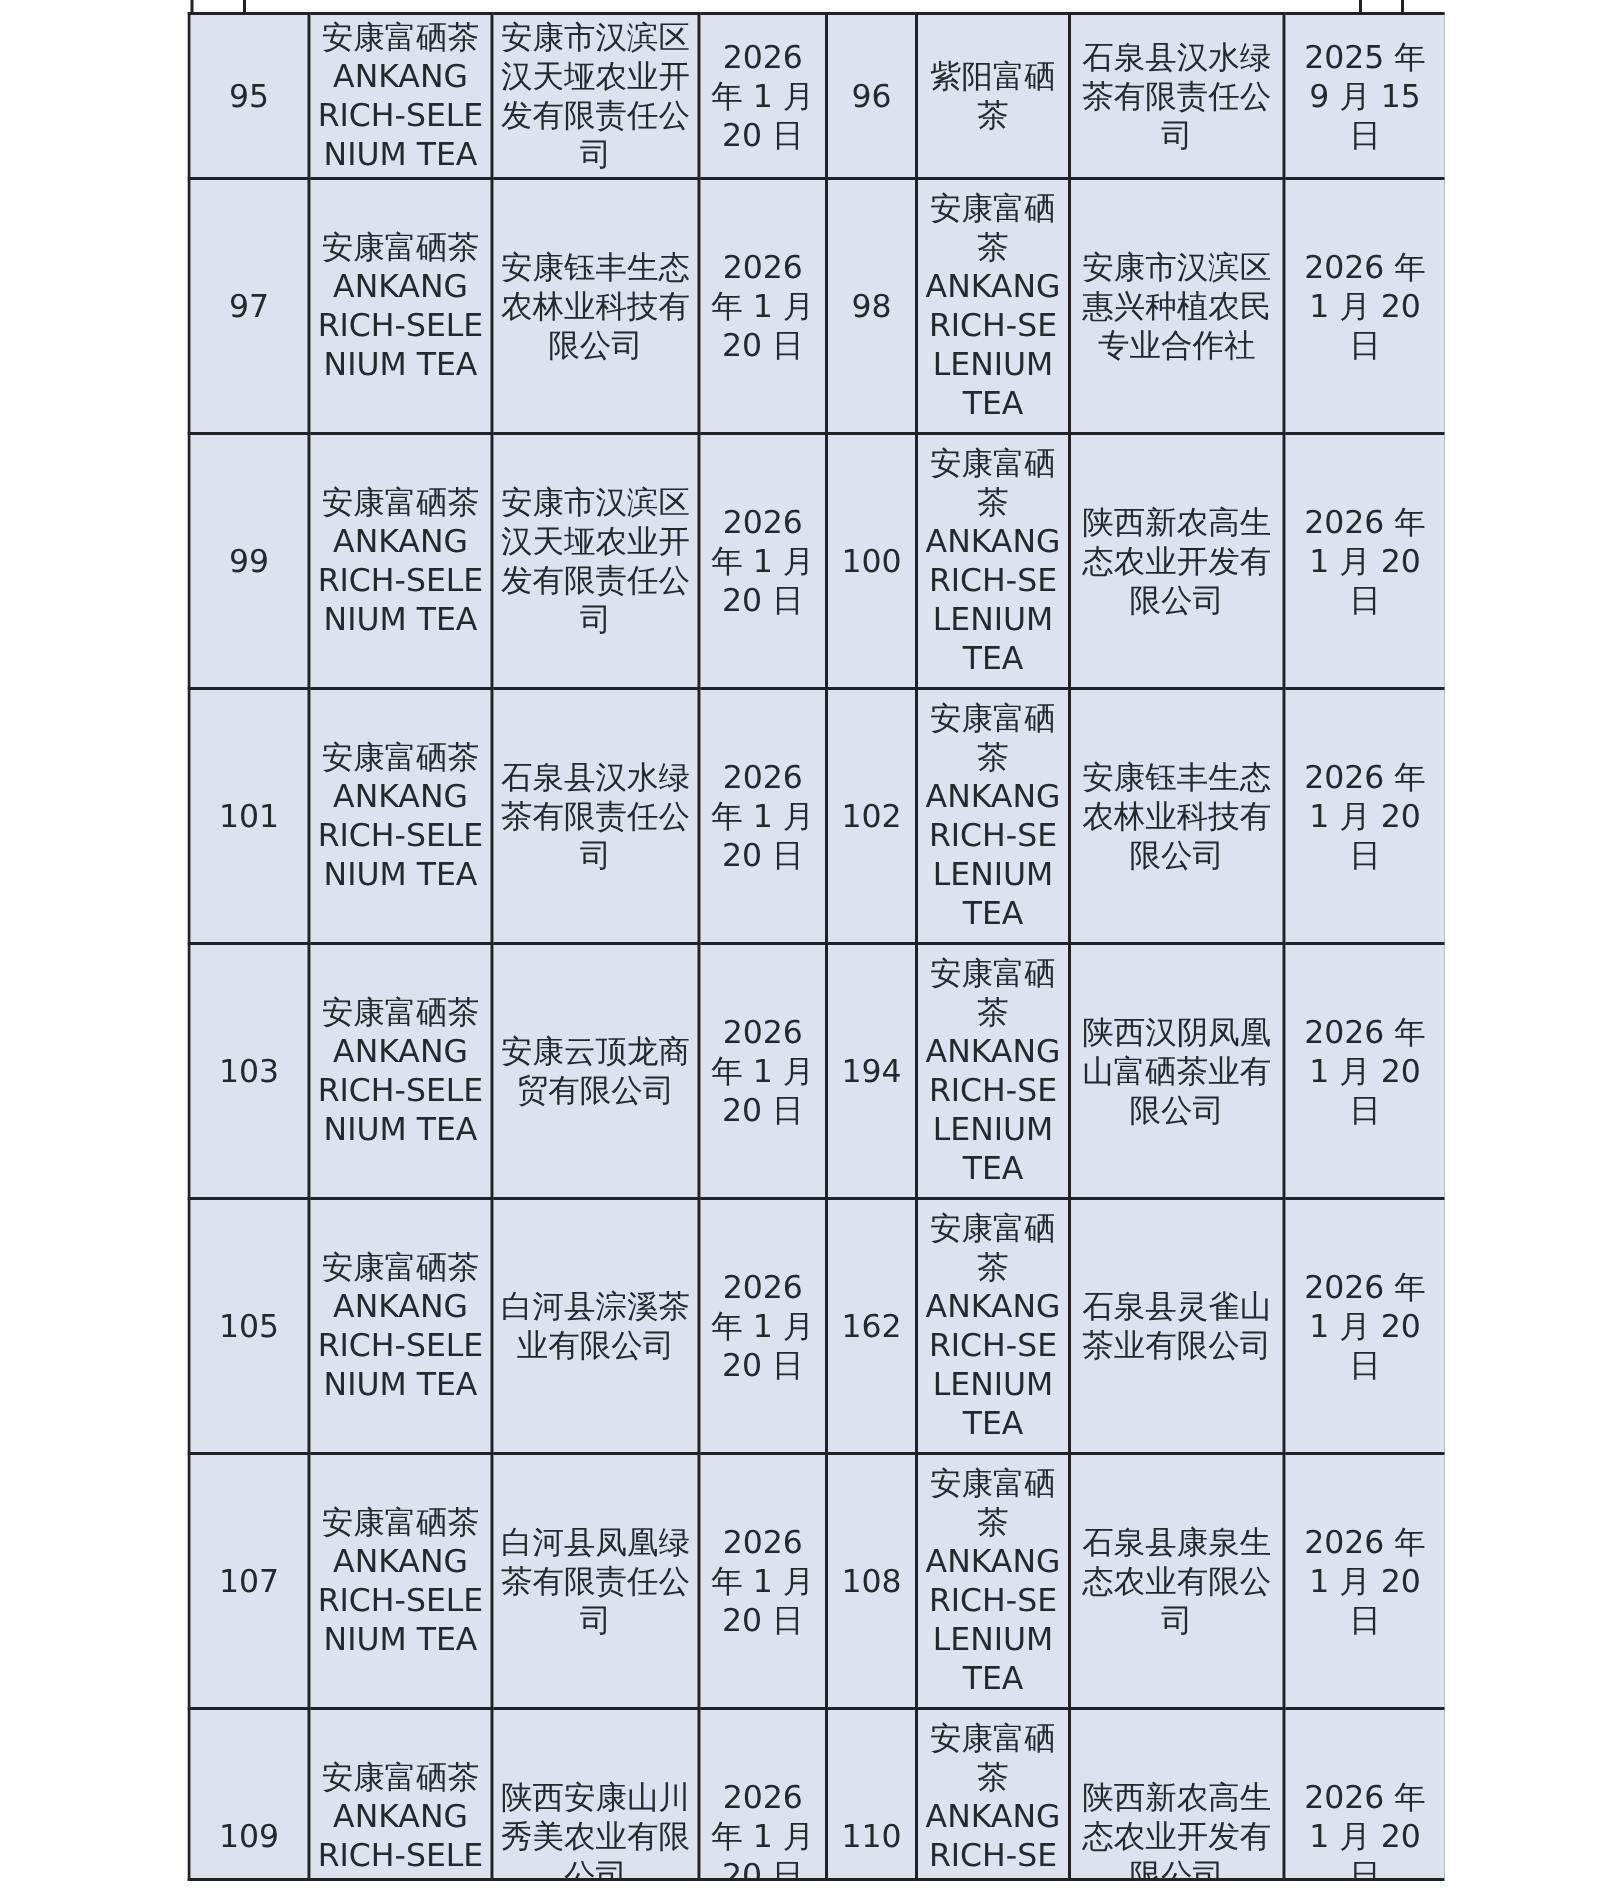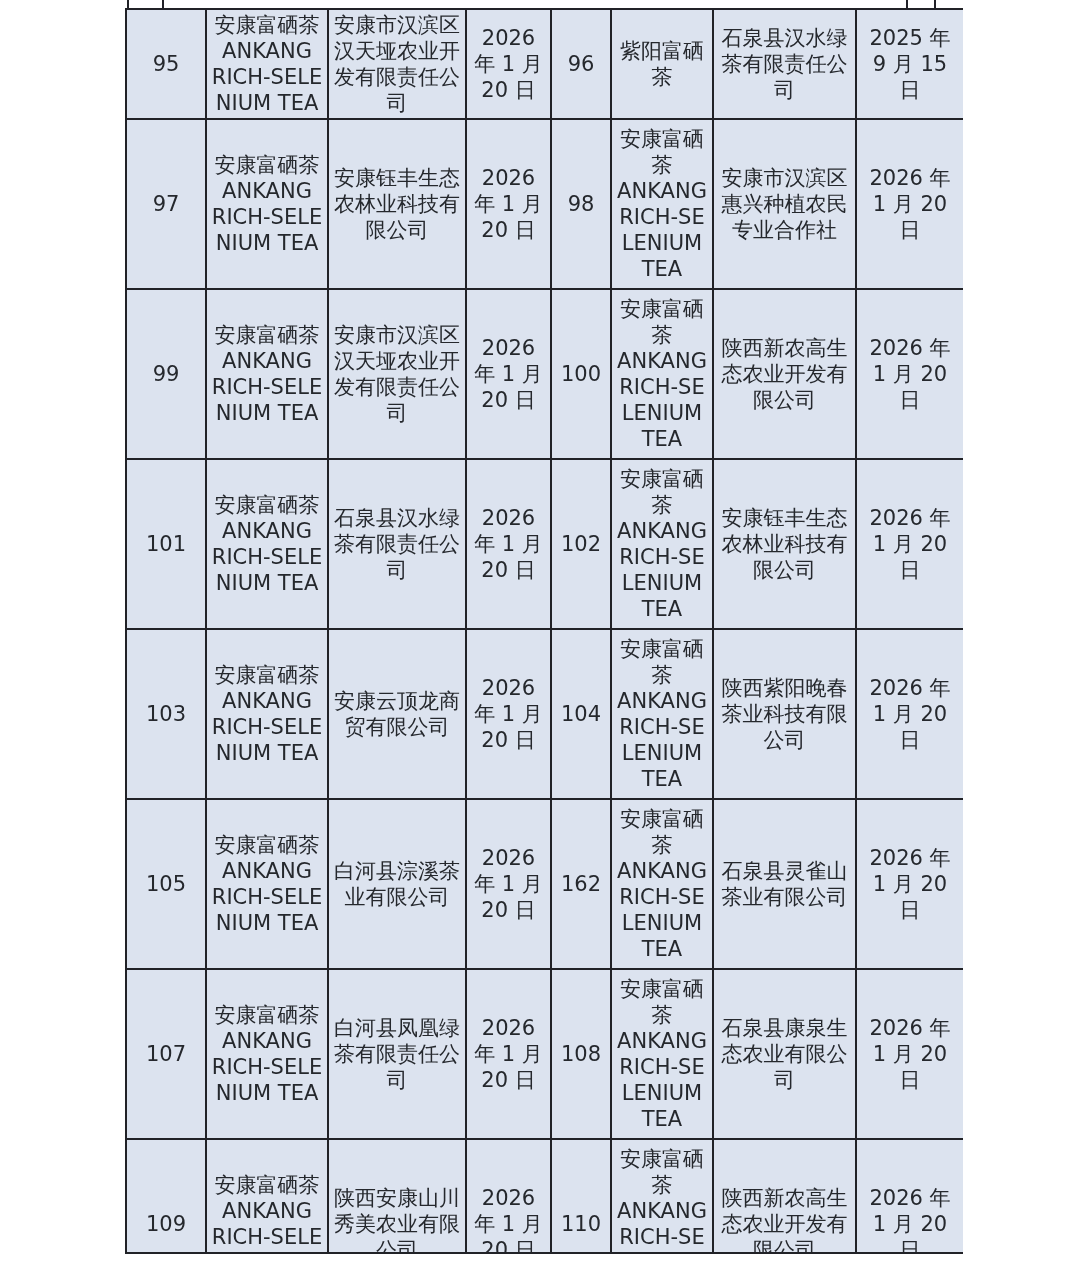--- a/index.html
+++ b/index.html
@@ -162,28 +162,28 @@
             <td>2026 年 1 月 20 日</td>
           </tr>
           <tr class="row">
             <td>103</td>
             <td>安康富硒茶
 ANKANG
 RICH-SELE
 NIUM TEA</td>
             <td>安康云顶龙商贸有限公司</td>
             <td>2026 年 1 月 20 日</td>
-            <td>104</td>
-            <td>安康富硒
-茶
-ANKANG
-RICH-SE
-LENIUM
-TEA</td>
-            <td>陕西紫阳晚春茶业科技有限公司</td>
+            <td>194</td>
+            <td>安康富硒
+茶
+ANKANG
+RICH-SE
+LENIUM
+TEA</td>
+            <td>陕西汉阴凤凰山富硒茶业有限公司</td>
             <td>2026 年 1 月 20 日</td>
           </tr>
           <tr class="row">
             <td>105</td>
             <td>安康富硒茶
 ANKANG
 RICH-SELE
 NIUM TEA</td>
             <td>白河县淙溪茶业有限公司</td>
             <td>2026 年 1 月 20 日</td>

